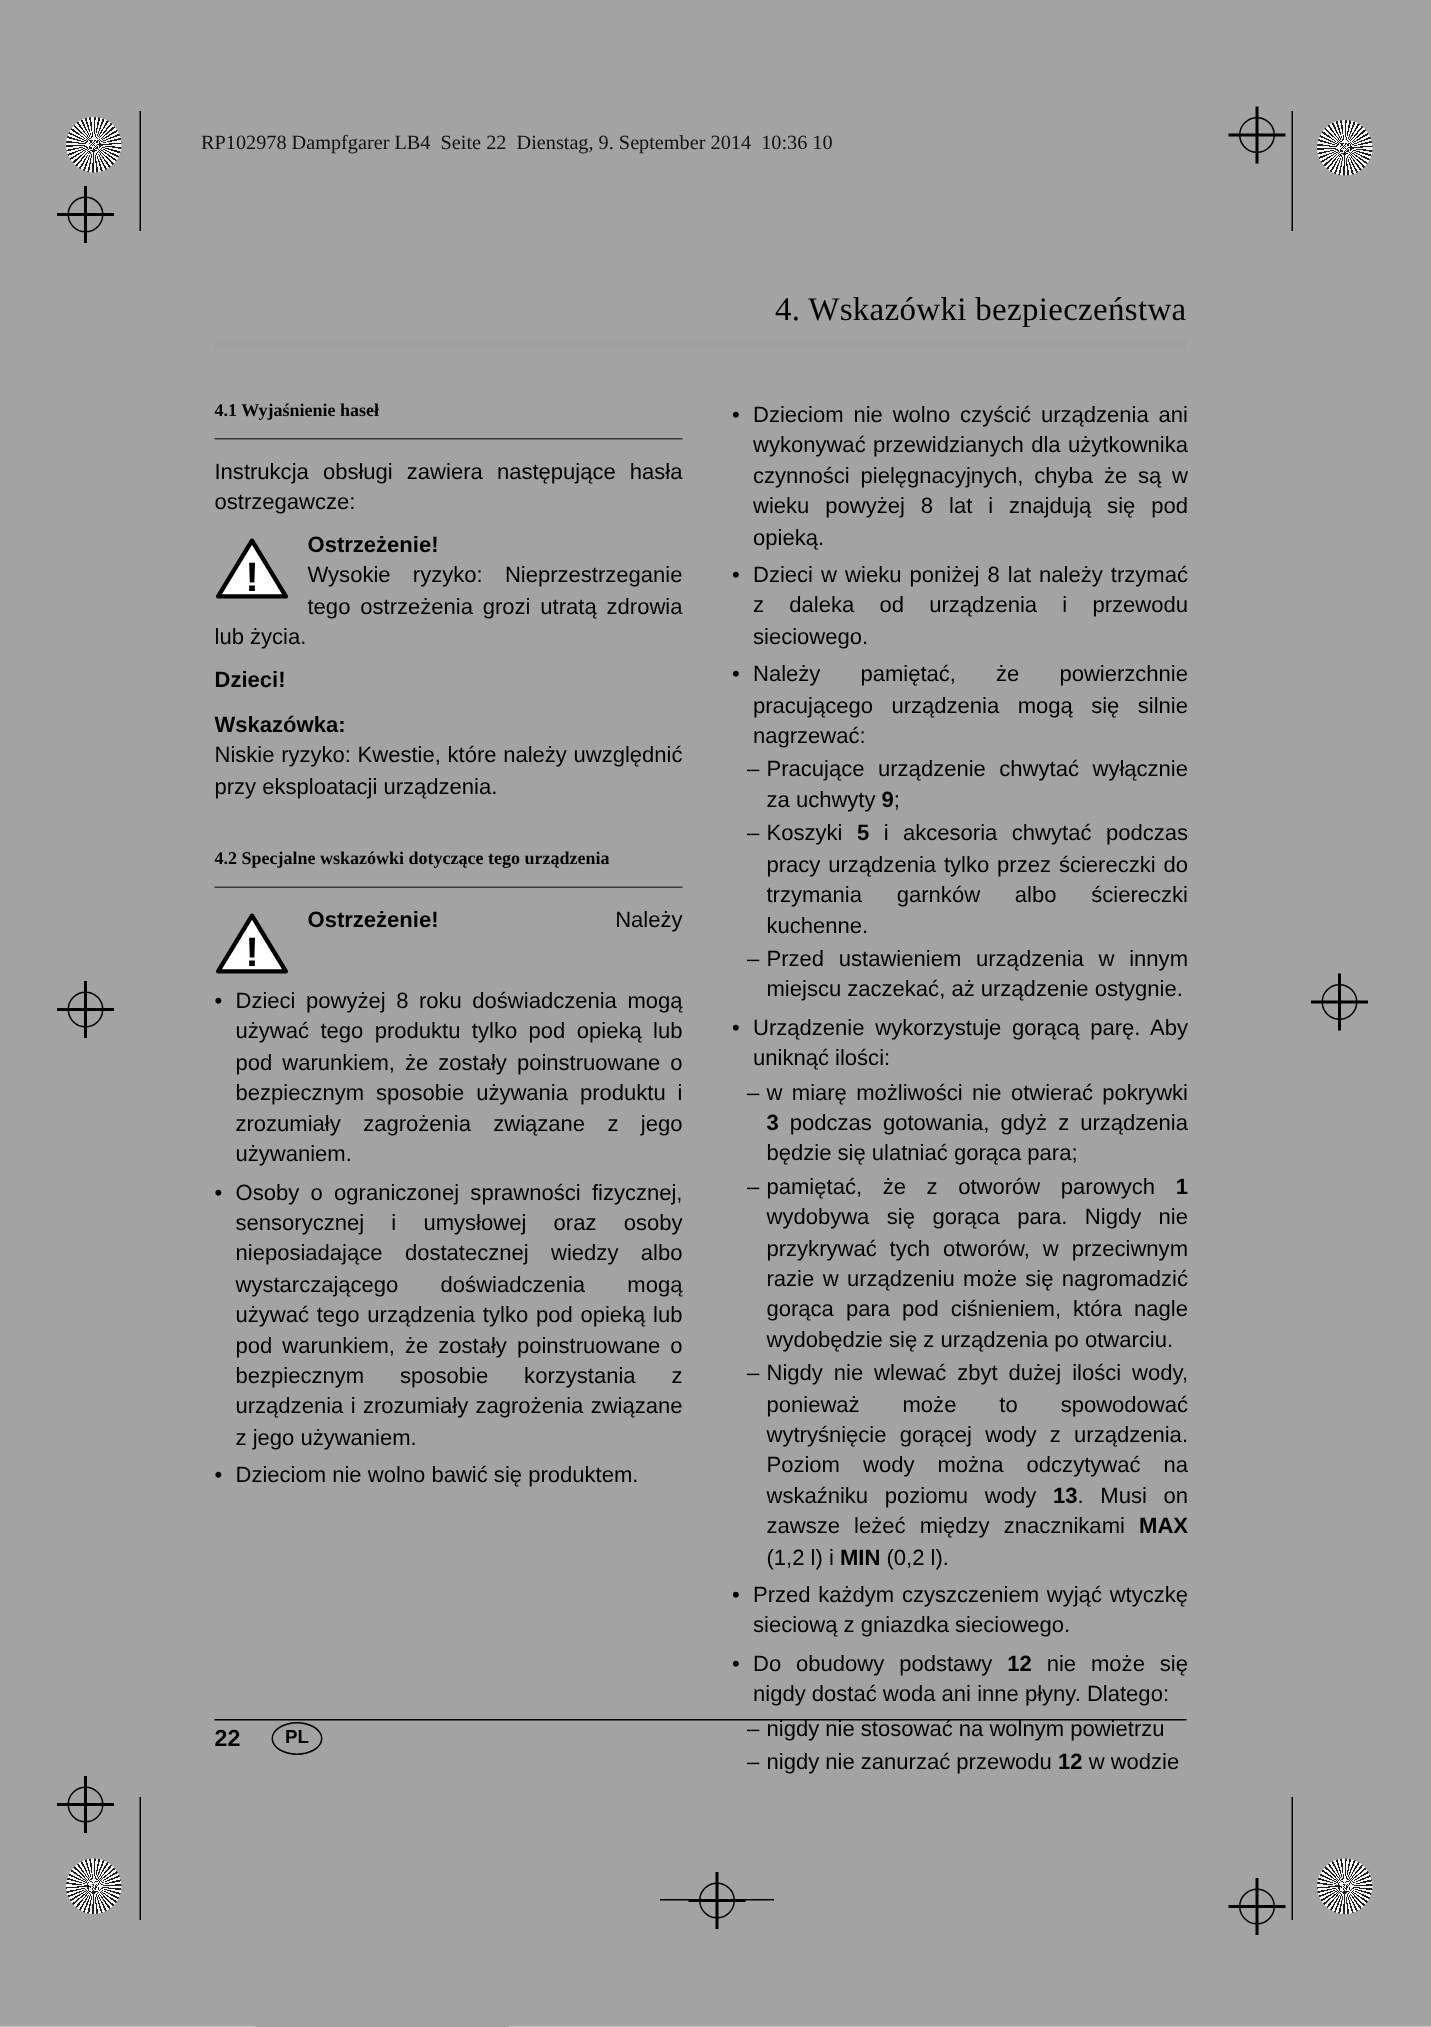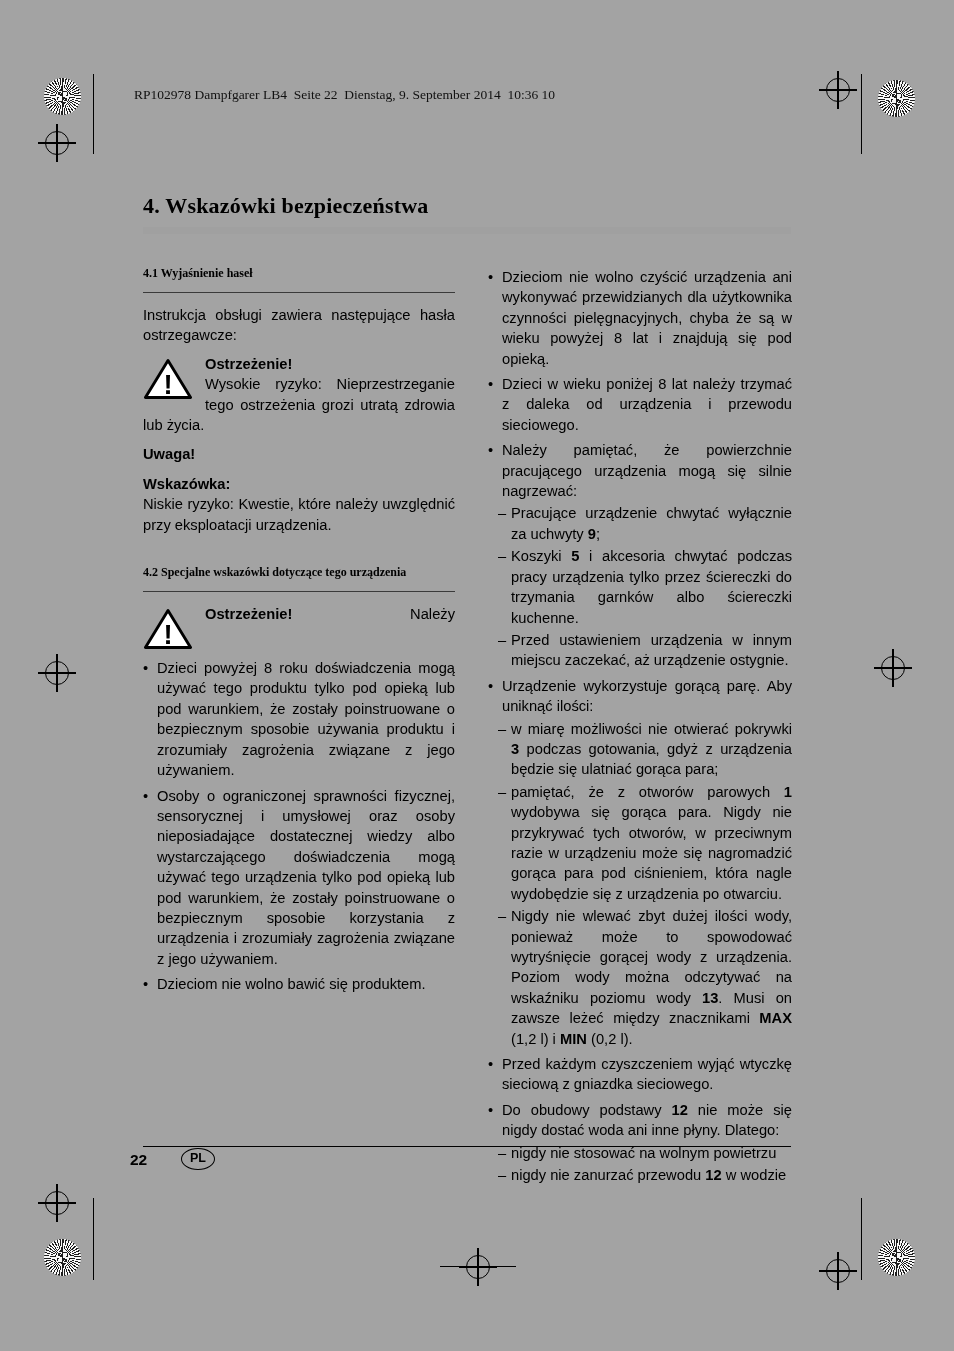--- a/index.html
+++ b/index.html
@@ -12,26 +12,26 @@
     background:repeating-conic-gradient(#1e1e1e 0deg 4deg, #f8f8f8 4deg 9.47deg); }
   .regmark { position:absolute; width:38px; height:38px; }
   .regmark::before { content:""; position:absolute; left:0; right:0; top:18.4px; height:1.2px; background:#000; }
   .regmark::after  { content:""; position:absolute; top:0; bottom:0; left:18.4px; width:1.2px; background:#000; }
   .regmark .circ { position:absolute; left:7px; top:7px; width:24px; height:24px; border:1.4px solid #000; border-radius:50%; background:transparent; }
   .cropline { position:absolute; background:#000; }
 
   
   .header-line { position:absolute; left:134px; top:87px; font-family:"Liberation Serif",serif;
     font-size:13.5px; white-space:pre; color:#111; }
-  .doc-title { position:absolute; left:143px; top:193px; width:648px; text-align:left;
-    font-family:"Liberation Serif",serif; font-weight:bold; font-size:22px; letter-spacing:.2px; }
+  .doc-title { position:absolute; left:143px; top:193px; width:648px; text-align:right;
+    font-family:"Liberation Serif",serif; font-weight:normal; font-size:22px; letter-spacing:.2px; }
   .title-bar { position:absolute; left:143px; top:227px; width:648px; height:7px; background:#a0a0a0; }
 
   .footer-rule { position:absolute; left:143px; top:1146px; width:648px; height:1.2px; background:#000; }
-  .page-num { position:absolute; left:130px; top:1151px; font-weight:bold; font-size:15.5px; }
+  .page-num { position:absolute; left:143px; top:1151px; font-weight:bold; font-size:15.5px; }
   .lang-badge { position:absolute; left:181px; top:1148px; border:1.6px solid #000; border-radius:50%;
     padding:1px 8px 2px; font-weight:bold; font-size:12.5px; line-height:17px; }
 
   
   .columns { position:absolute; left:143px; top:256px; width:649px; display:flex; gap:33px; }
   .col-left { width:312px; }
   .col-right { width:304px; padding-top:6px; }
 
   .sec-heading { font-family:"Liberation Serif",serif; font-weight:bold; font-size:12px; line-height:23px;
     padding-bottom:7px; border-bottom:1.4px solid #3a3a3a; margin-bottom:12px; }
@@ -115,21 +115,21 @@
         <svg class="tri" viewBox="0 0 62 54">
           <path d="M31 4 L59 50 L3 50 Z" fill="#ffffff" stroke="#000000" stroke-width="3.6" stroke-linejoin="round"></path>
           <text x="31" y="46" text-anchor="middle" font-family="'Liberation Sans',sans-serif" font-size="34" font-weight="bold">!</text>
         </svg>
         <div class="wtext">
           <b>Ostrzeżenie!</b><br>
           <span>Wysokie ryzyko: Nieprzestrzeganie tego ostrzeżenia grozi utratą zdrowia lub życia.</span>
         </div>
       </div>
 
-      <div class="label">Uwaga!</div>
+      <div class="label">Dzieci!</div>
 
       <div class="label">Wskazówka:</div>
       <p class="para">Niskie ryzyko: Kwestie, które należy uwzględnić przy eksploatacji urządzenia.</p>
 
       <div class="sec-heading hanging">4.2 Specjalne wskazówki dotyczące tego urządzenia</div>
 
       <div class="warnblock">
         <svg class="tri" viewBox="0 0 62 54">
           <path d="M31 4 L59 50 L3 50 Z" fill="#ffffff" stroke="#000000" stroke-width="3.6" stroke-linejoin="round"></path>
           <text x="31" y="46" text-anchor="middle" font-family="'Liberation Sans',sans-serif" font-size="34" font-weight="bold">!</text>

